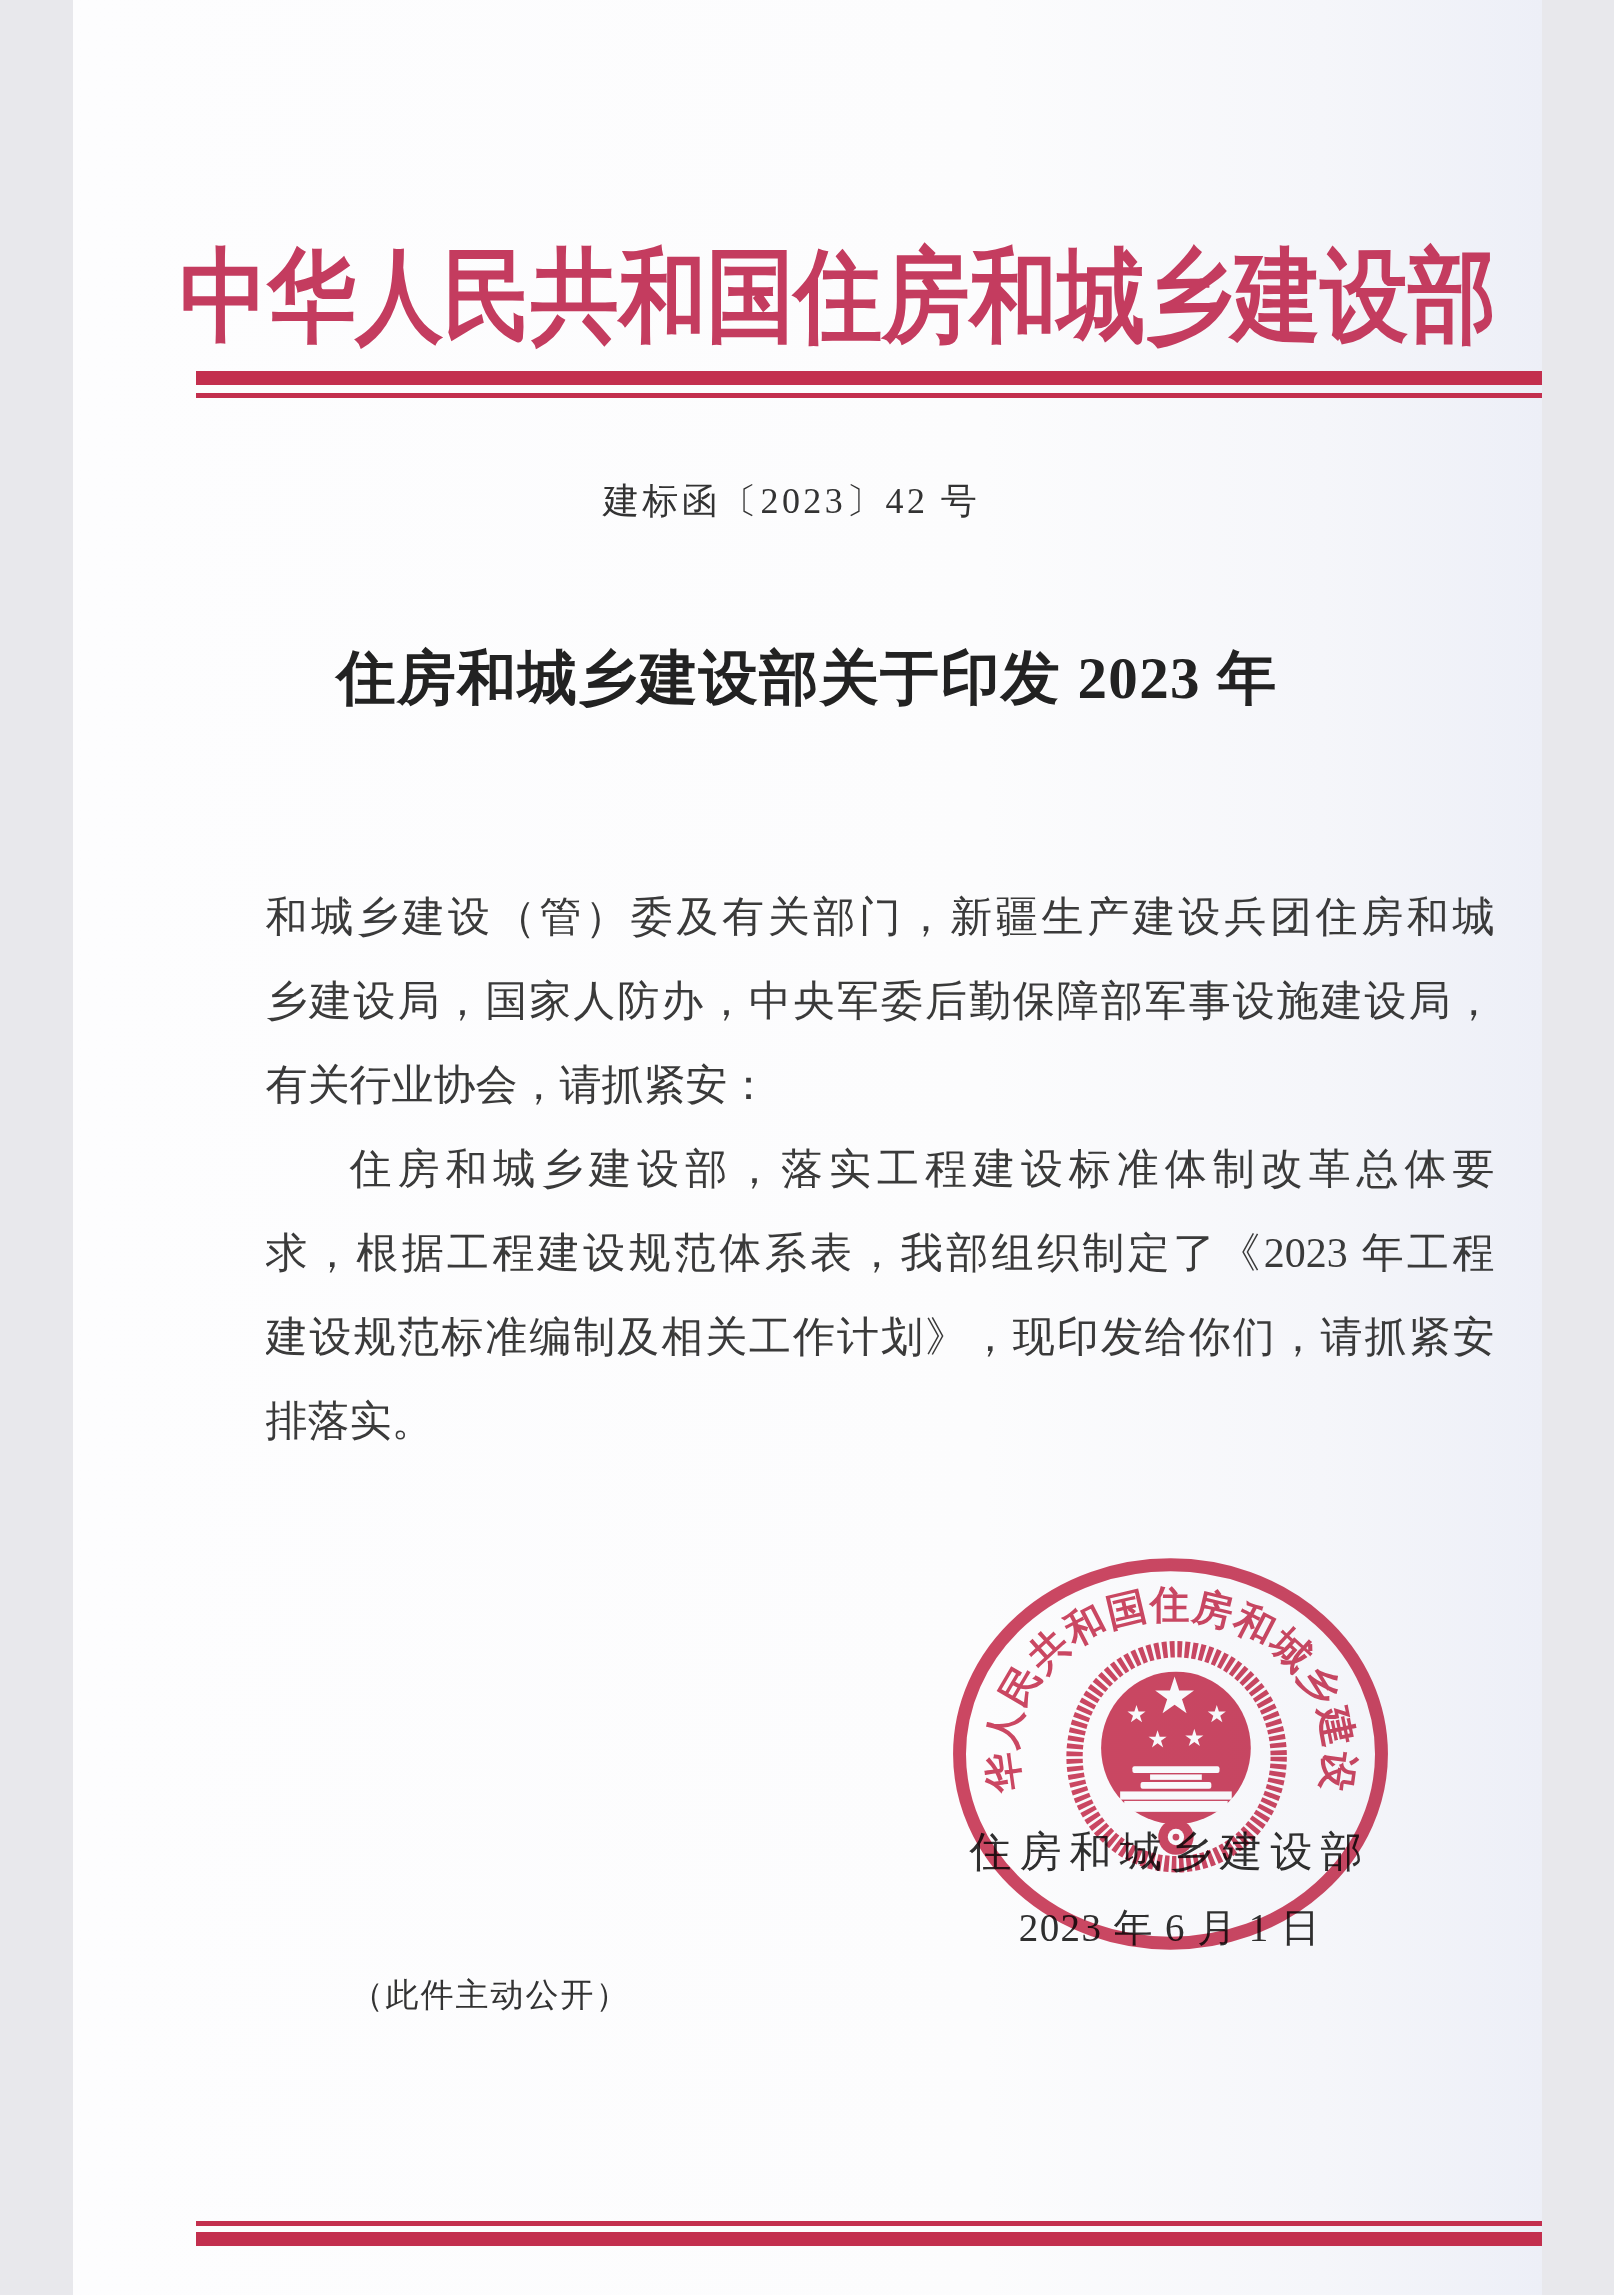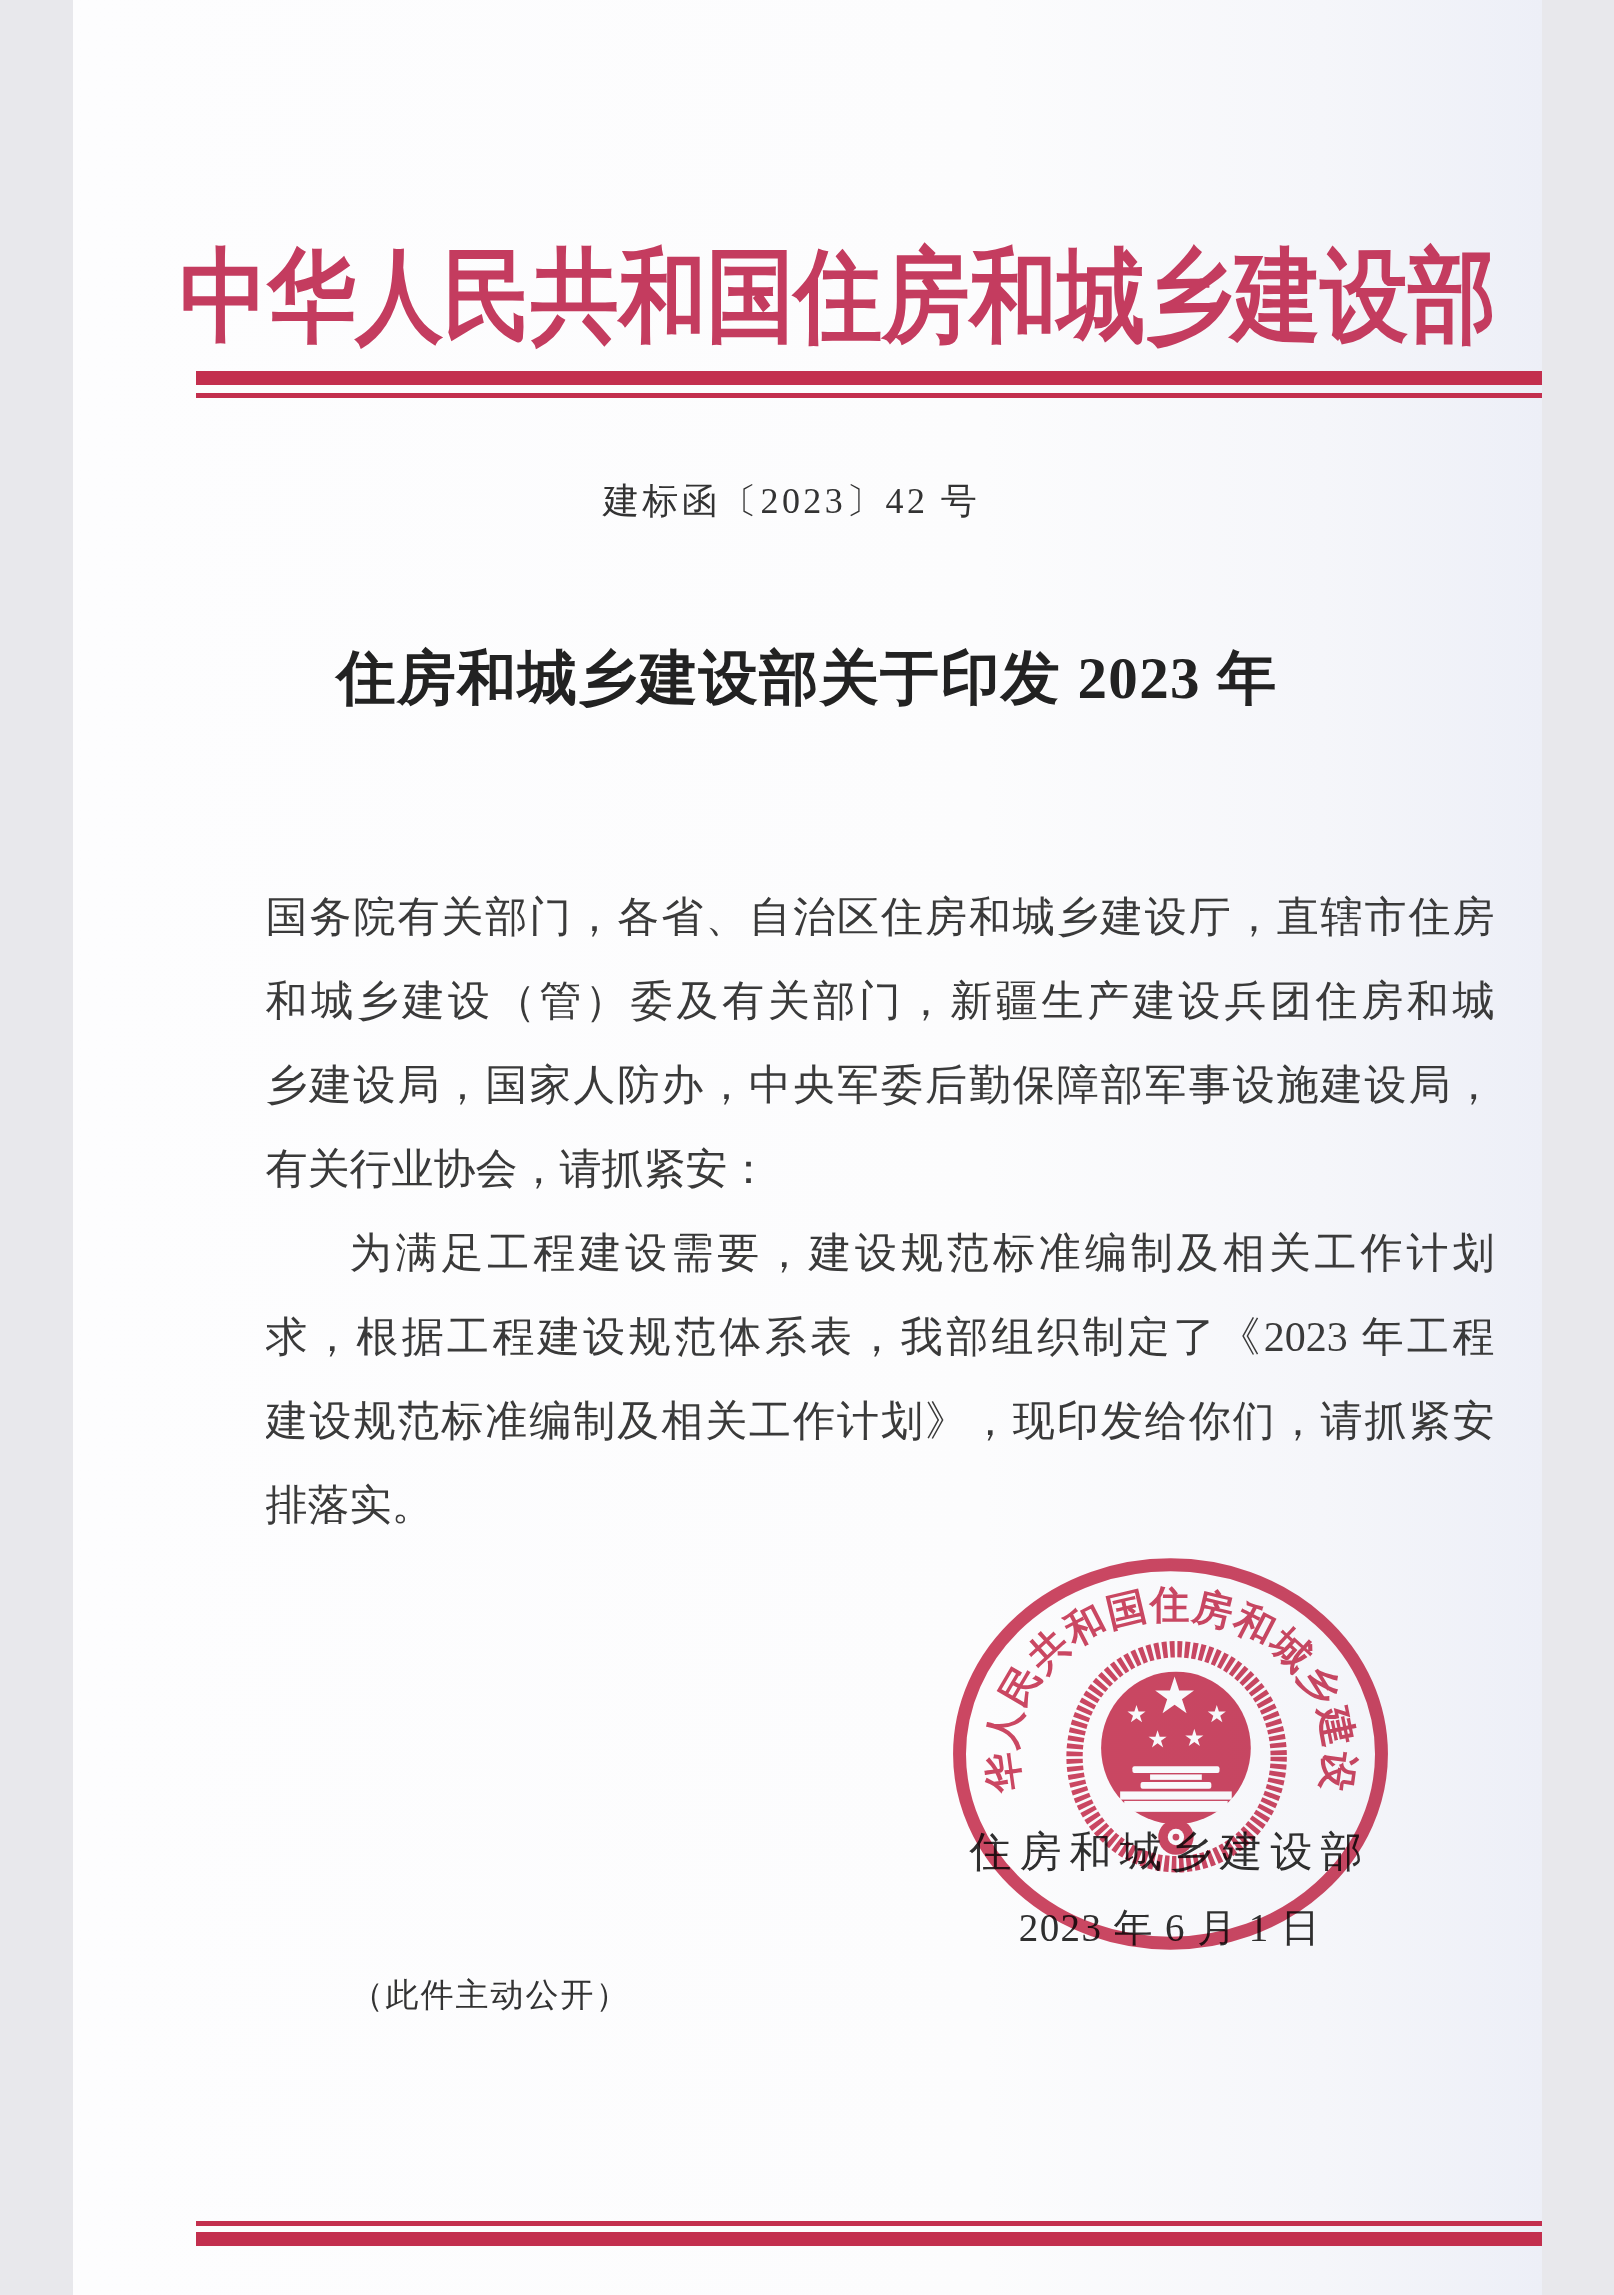--- a/index.html
+++ b/index.html
@@ -72,25 +72,24 @@
   <div class="rule t-thick"></div>
   <div class="rule t-thin"></div>
 
   <div class="doc-number">建标函〔2023〕42 号</div>
 
   <div class="doc-title">
     <div>住房和城乡建设部关于印发 2023 年</div>
   </div>
 
   <div class="body-text">
-    <div class="line justify">国务院有关部门，各省、自治区住房和城乡建设厅，直辖市住房</div>
     <div class="line justify">和城乡建设（管）委及有关部门，新疆生产建设兵团住房和城</div>
     <div class="line justify">乡建设局，国家人防办，中央军委后勤保障部军事设施建设局，</div>
     <div class="line plain">有关行业协会，请抓紧安：</div>
-    <div class="line justify indent">为满足工程建设需要，建设规范标准编制及相关工作计划</div>
+    <div class="line justify indent">住房和城乡建设部，落实工程建设标准体制改革总体要</div>
     <div class="line justify">求，根据工程建设规范体系表，我部组织制定了《2023 年工程</div>
     <div class="line justify">建设规范标准编制及相关工作计划》，现印发给你们，请抓紧安</div>
     <div class="line plain">排落实。</div>
   </div>
 
   <div class="signature">住房和城乡建设部</div>
   <div class="sig-date">2023 年 6 月 1 日</div>
 
   <svg class="seal" viewBox="0 0 656 576" xmlns="http://www.w3.org/2000/svg">
     <defs>

